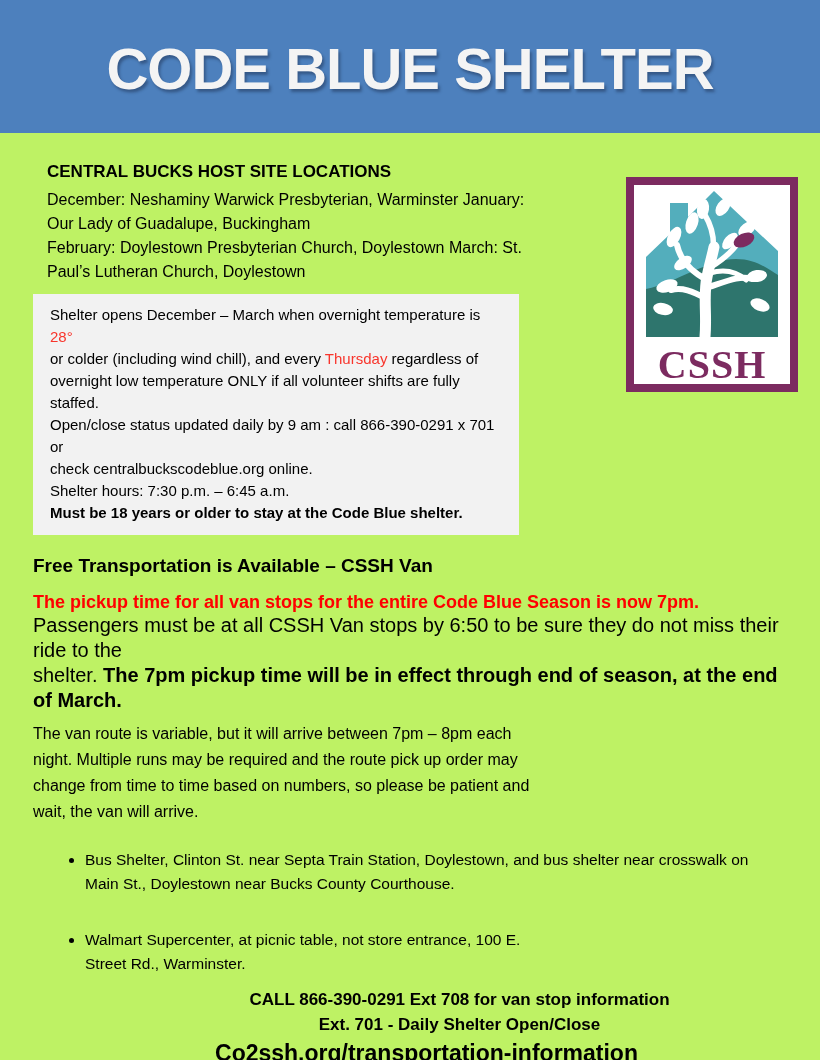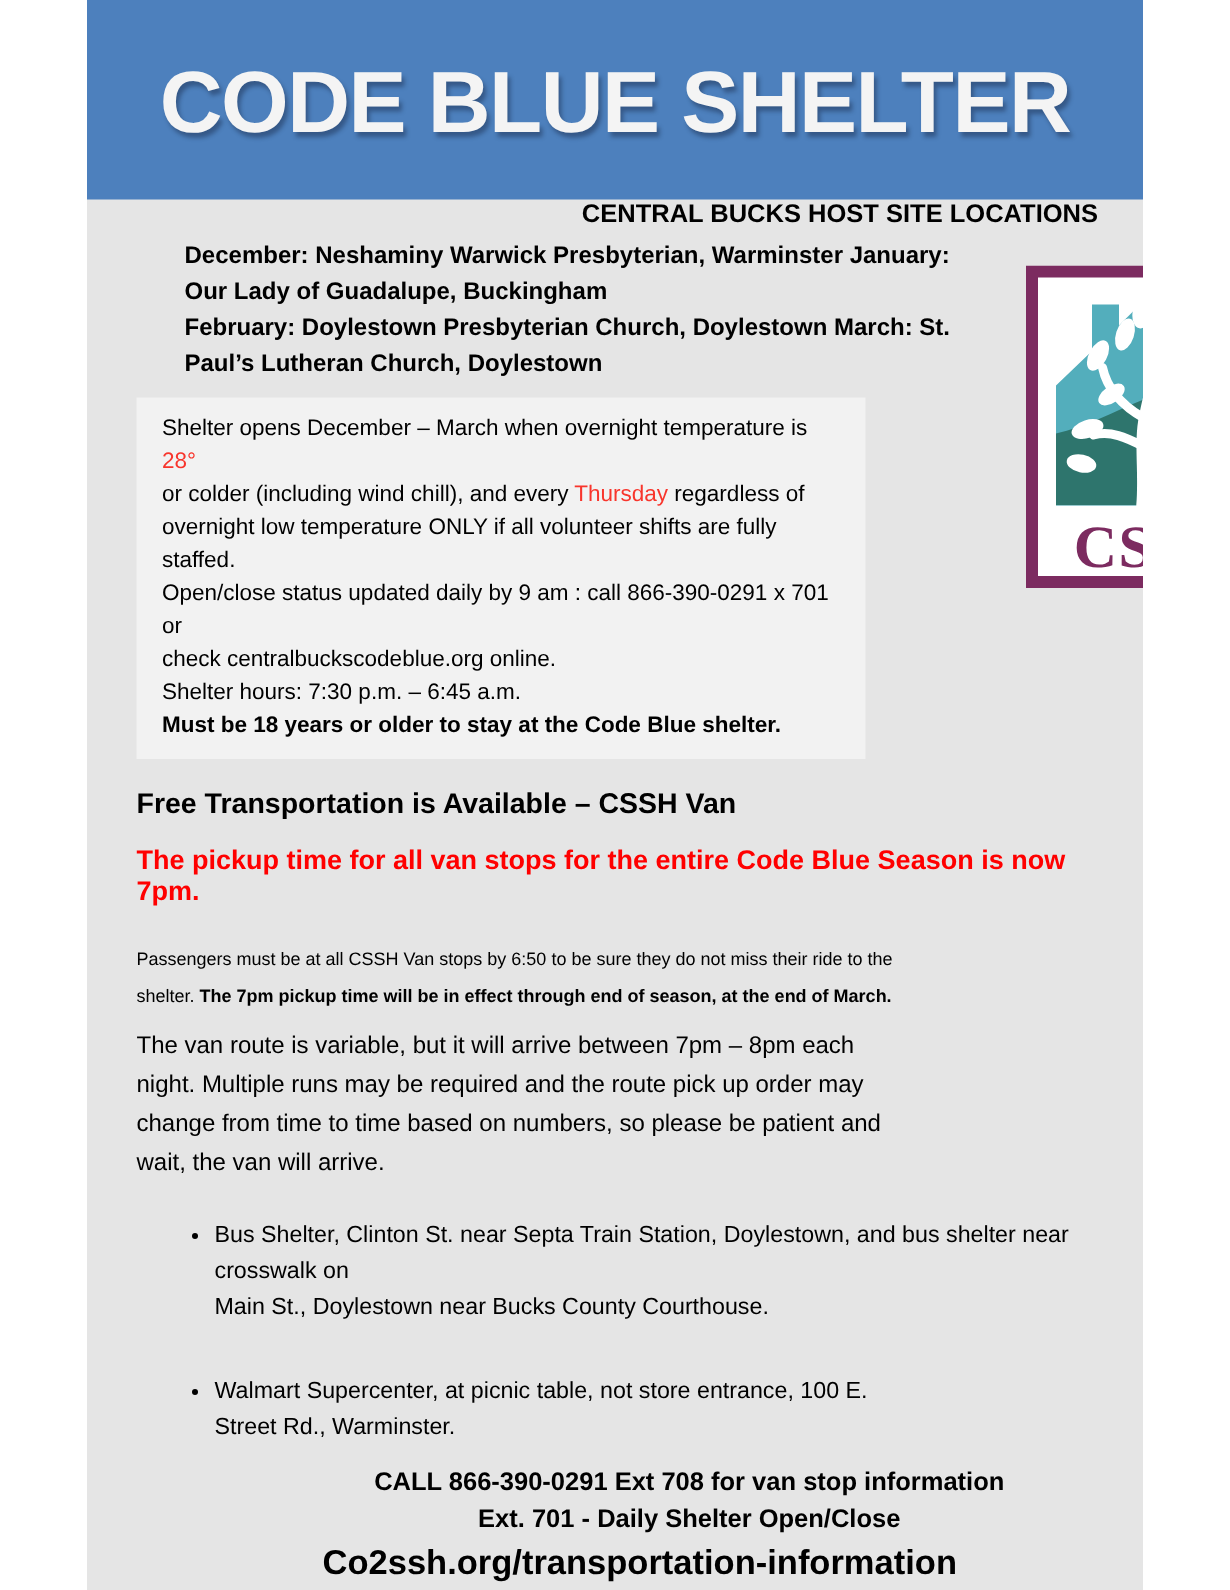--- a/index.html
+++ b/index.html
@@ -1,22 +1,22 @@
 <!DOCTYPE html>
 <html><head>
 <meta charset="utf-8">
 <style>
   * { margin: 0; padding: 0; box-sizing: border-box; }
   html, body { background: #ffffff; }
   .page {
     position: relative;
-    width: 704px;
+    width: 820px;
     height: 1060px;
     margin: 0 auto;
-    background: #e5e5e5;
+    background: #bef264;
     color: #000000;
     font-family: "Liberation Sans", "DejaVu Sans", sans-serif;
     overflow: hidden;
   }
   
   .banner {
     height: 133px;
     background: #4d80bd;
     display: flex;
     align-items: center;
@@ -26,29 +26,28 @@
     font-size: 58px;
     font-weight: bold;
     letter-spacing: -1px;
     color: #f4f4f4;
     text-shadow: 2px 3px 3px rgba(25, 40, 70, 0.45);
     padding-top: 4px;
   }
   
   .content { padding: 0 30px 0 33px; }
   .host-heading {
-    margin: 0 0 0 14px;
+    margin: 29px 0 0 14px;
     font-size: 17px;
     font-weight: bold;
-    text-align: right;
   }
   .host-body {
-    margin: 6px 0 0 32px;
+    margin: 6px 0 0 14px;
     font-size: 16px;
-    font-weight: bold;
+    font-weight: normal;
     line-height: 24px;
     white-space: pre-line;
     max-width: 560px;
   }
   .info-box {
     margin-top: 10px;
     width: 486px;
     background: #f2f2f2;
     padding: 10px 15px 11px 17px;
     font-size: 15px;
@@ -74,22 +73,21 @@
     font-size: 19px;
     font-weight: bold;
   }
   .pickup-notice {
     margin-top: 15px;
     font-size: 18px;
     font-weight: bold;
     color: #ff0000;
   }
   .passengers {
-    margin-top: 22px;
-    font-size: 12px;
+    font-size: 20px;
     line-height: 25px;
     white-space: pre-line;
   }
   .van-route {
     margin-top: 8px;
     font-size: 16px;
     line-height: 26px;
     white-space: pre-line;
     max-width: 540px;
   }

